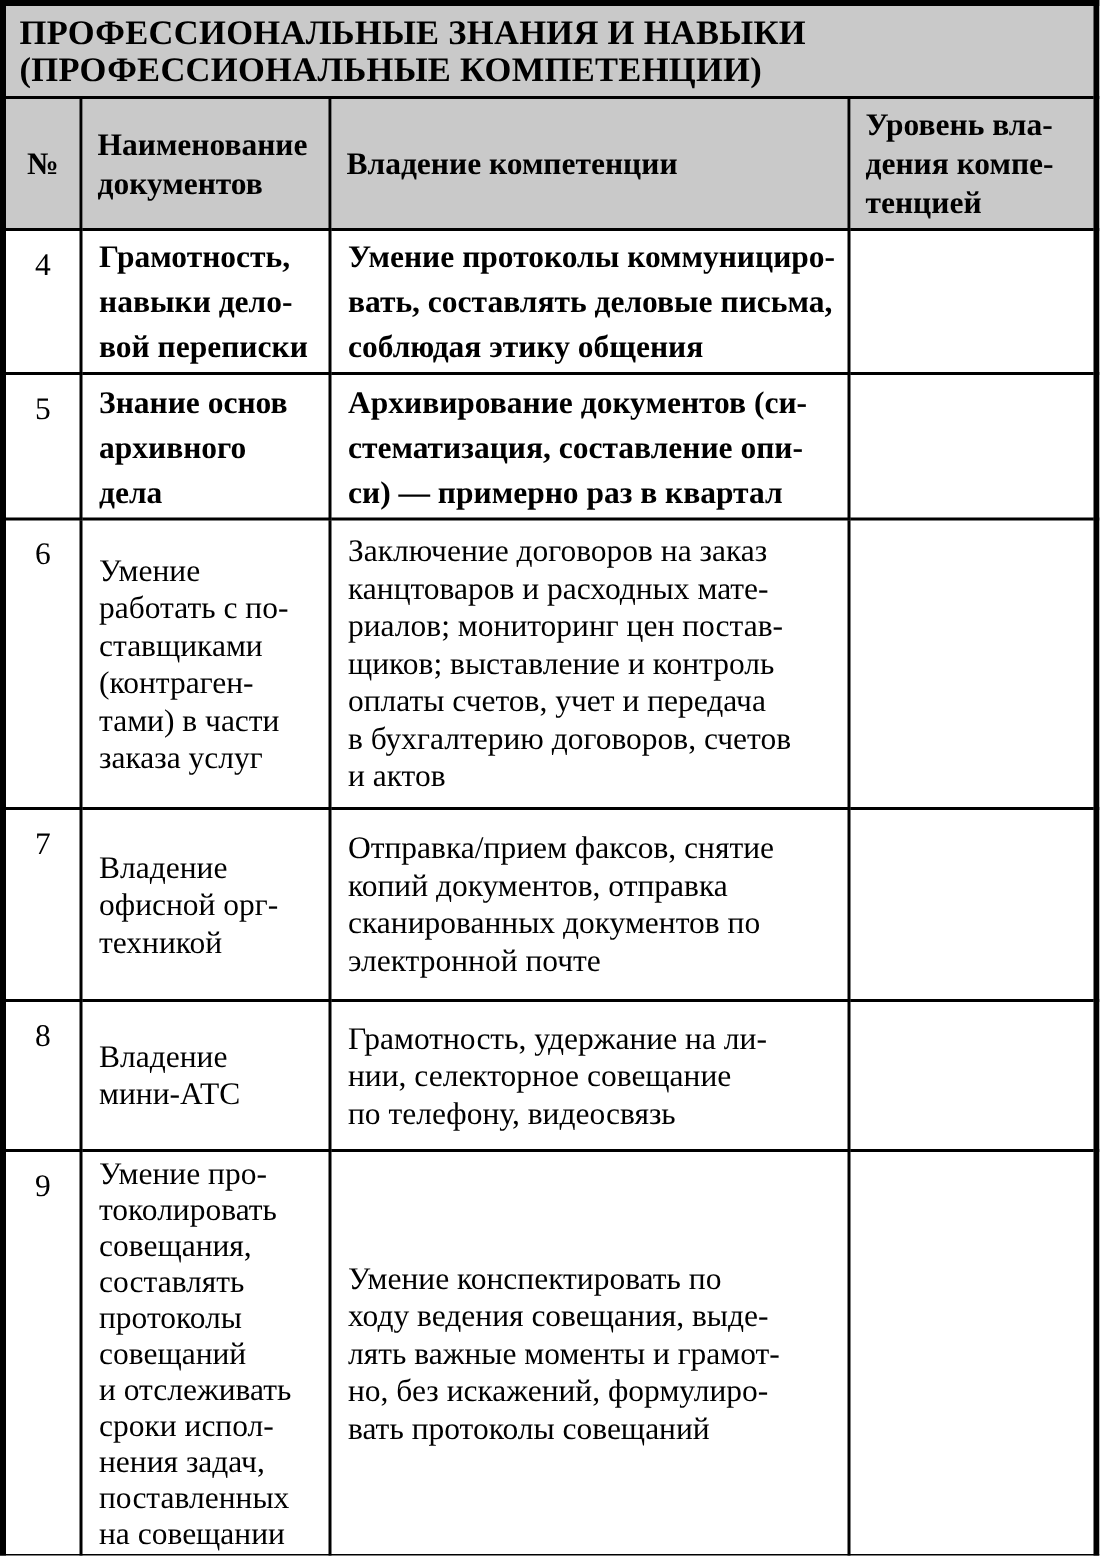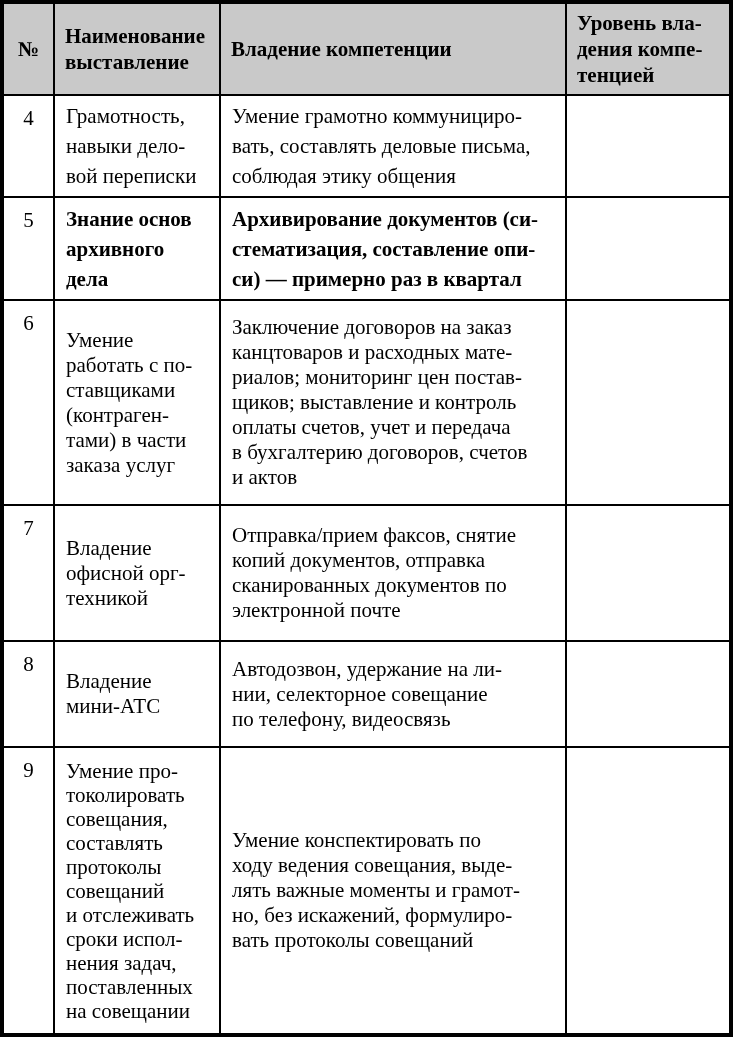--- a/index.html
+++ b/index.html
@@ -60,54 +60,58 @@
     vertical-align:top;
     padding-top:10px;
   }
   td.name,td.desc{
     font-size:21px;
     vertical-align:middle;
     white-space:pre-line;
     padding:2px 4px 2px 11px;
   }
   td.level{background:var(--page-bg);}
-  tr.r4{height:90px;}  tr.r4 td.name,tr.r4 td.desc{line-height:30px;}
+  tr.r4{height:90px;}  tr.r4 td.name,tr.r4 td.desc{line-height:30px;font-weight:bold;}
   tr.r5{height:97px;}  tr.r5 td.name,tr.r5 td.desc{line-height:30px;font-weight:bold;}
   tr.r6{height:193px;} tr.r6 td.name,tr.r6 td.desc{line-height:25px;}
   tr.r7{height:128px;} tr.r7 td.name,tr.r7 td.desc{line-height:25px;}
   tr.r8{height:100px;} tr.r8 td.name,tr.r8 td.desc{line-height:25px;}
   tr.r9{height:270px;} tr.r9 td.name{line-height:24px;} tr.r9 td.desc{line-height:25px;margin-left:48px;}
 </style>
 </head>
 <body>
 
 <table class="doc-table">
   <colgroup>
     <col class="c-num">
       <col class="c-name">
       <col class="c-desc">
       <col class="c-level">
   </colgroup>
   <tbody>
+    <tr class="row-title">
+      <td colspan="4">ПРОФЕССИОНАЛЬНЫЕ ЗНАНИЯ И НАВЫКИ
+(ПРОФЕССИОНАЛЬНЫЕ КОМПЕТЕНЦИИ)</td>
+    </tr>
     <tr class="row-header">
       <th class="h-num">№</th>
       <th class="h-name">Наименование
-выставление</th>
+документов</th>
       <th class="h-desc">Владение компетенции</th>
       <th class="h-lvl">Уровень вла-
 дения компе-
 тенцией</th>
     </tr>
 
     <tr class="r4">
       <td class="num">4</td>
       <td class="name">Грамотность,
 навыки дело-
 вой переписки</td>
-      <td class="desc">Умение грамотно коммунициро-
+      <td class="desc">Умение протоколы коммунициро-
 вать, составлять деловые письма,
 соблюдая этику общения</td>
       <td class="level"></td>
     </tr>
     <tr class="r5">
       <td class="num">5</td>
       <td class="name">Знание основ
 архивного
 дела</td>
       <td class="desc">Архивирование документов (си-
@@ -140,21 +144,21 @@
       <td class="desc">Отправка/прием факсов, снятие
 копий документов, отправка
 сканированных документов по
 электронной почте</td>
       <td class="level"></td>
     </tr>
     <tr class="r8">
       <td class="num">8</td>
       <td class="name">Владение
 мини-АТС</td>
-      <td class="desc">Автодозвон, удержание на ли-
+      <td class="desc">Грамотность, удержание на ли-
 нии, селекторное совещание
 по телефону, видеосвязь</td>
       <td class="level"></td>
     </tr>
     <tr class="r9">
       <td class="num">9</td>
       <td class="name">Умение про-
 токолировать
 совещания,
 составлять

